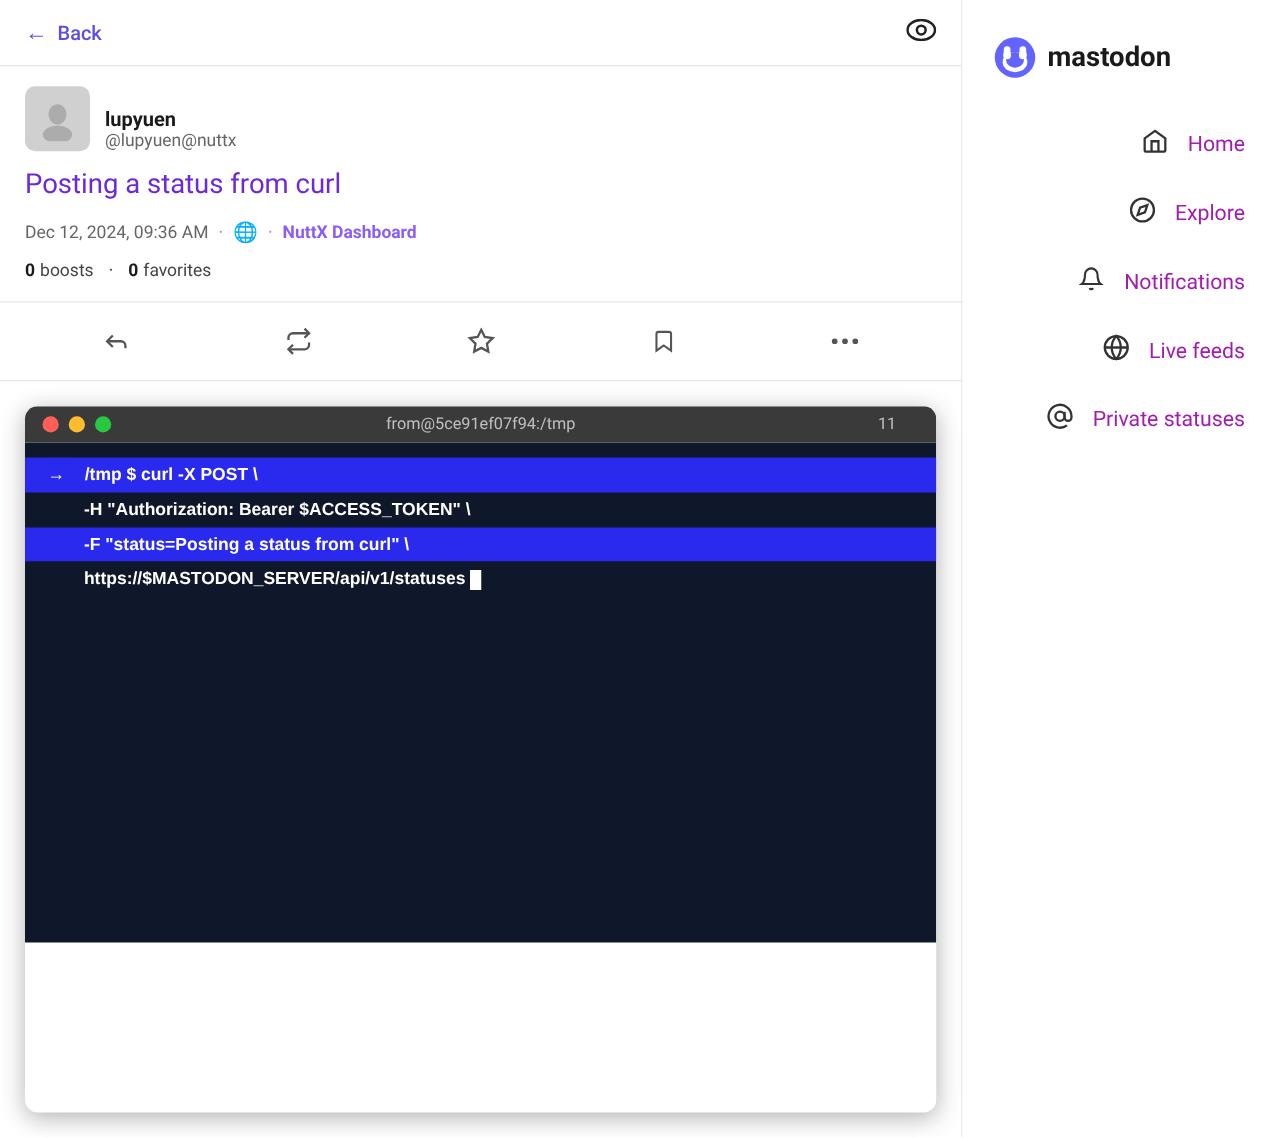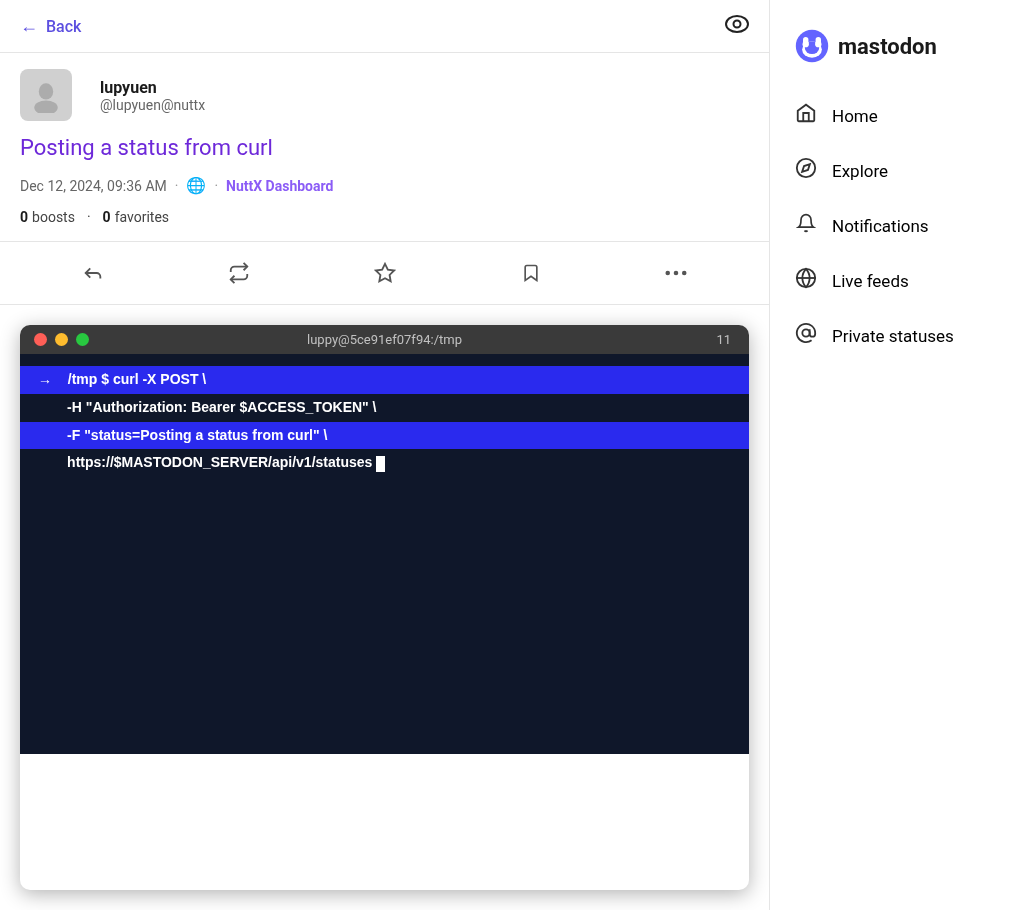--- a/index.html
+++ b/index.html
@@ -53,22 +53,22 @@
     }
 
     
     .post-content {
       padding: 16px 20px;
       border-bottom: 1px solid #e5e5e5;
     }
 
     .post-author {
       display: flex;
-      align-items: center;
-      gap: 28px;
+      align-items: flex-end;
+      gap: 12px;
       margin-bottom: 14px;
     }
 
     .avatar {
       width: 52px;
       height: 52px;
       border-radius: 8px;
       background: #d0d0d0;
       display: flex;
       align-items: center;
@@ -199,21 +199,21 @@
     .terminal-title {
       position: absolute;
       left: 50%;
       transform: translateX(-50%);
       color: #c0c0c0;
       font-size: 13px;
     }
 
     .terminal-number {
       position: absolute;
-      right: 18px;
+      right: 32px;
       color: #c0c0c0;
       font-size: 13px;
     }
 
     .terminal-body {
       background: #0f172a;
       padding: 12px 0;
       font-family: Liberation Sans, sans-serif;
       font-size: 14px;
       font-weight: bold;
@@ -264,23 +264,24 @@
       height: 36px;
     }
 
     .nav-item {
       display: flex;
       align-items: center;
       gap: 14px;
       padding: 14px 24px;
       cursor: pointer;
       font-size: 17px;
-      color: #000000;
+      color: #a21caf;
       font-weight: 400;
       border-radius: 0;
+      justify-content: flex-end;
     }
 
     .nav-icon {
       font-size: 20px;
       color: #333;
       width: 24px;
       text-align: center;
     }
   </style>
 </head>
@@ -370,21 +371,21 @@
           <circle cx="21" cy="3" r="2.5" fill="#555"></circle>
       </svg>
     </button>
   </div>
 
   <div class="terminal-container">
     <div class="terminal-titlebar">
       <div class="traffic-light traffic-red"></div>
       <div class="traffic-light traffic-yellow"></div>
       <div class="traffic-light traffic-green"></div>
-      <span class="terminal-title">luppy@5ce91ef07f94:/tmp</span>
+      <span class="terminal-title">from@5ce91ef07f94:/tmp</span>
       <span class="terminal-number">11</span>
     </div>
     <div class="terminal-body">
       <div class="terminal-line highlight"><span style="background:#2a2aee;color:#fff;padding:0 6px 0 2px;margin-right:2px;">→</span>  /tmp $ curl -X POST \</div>
       <div class="terminal-line">        -H "Authorization: Bearer $ACCESS_TOKEN" \</div>
       <div class="terminal-line highlight">        -F "status=Posting a status from curl" \</div>
       <div class="terminal-line">        https://$MASTODON_SERVER/api/v1/statuses <span class="cursor"></span></div>
     </div>
   </div>
 

